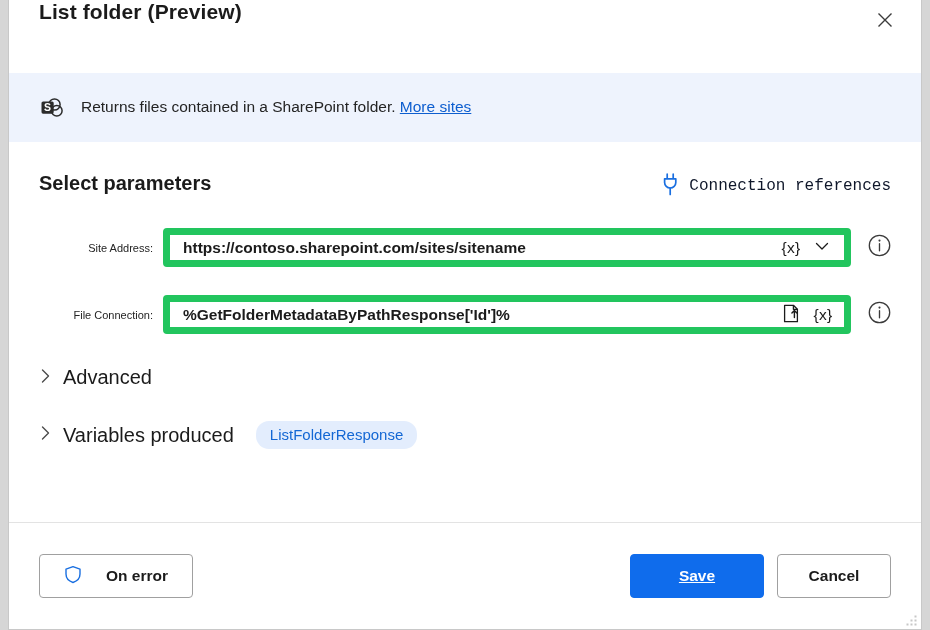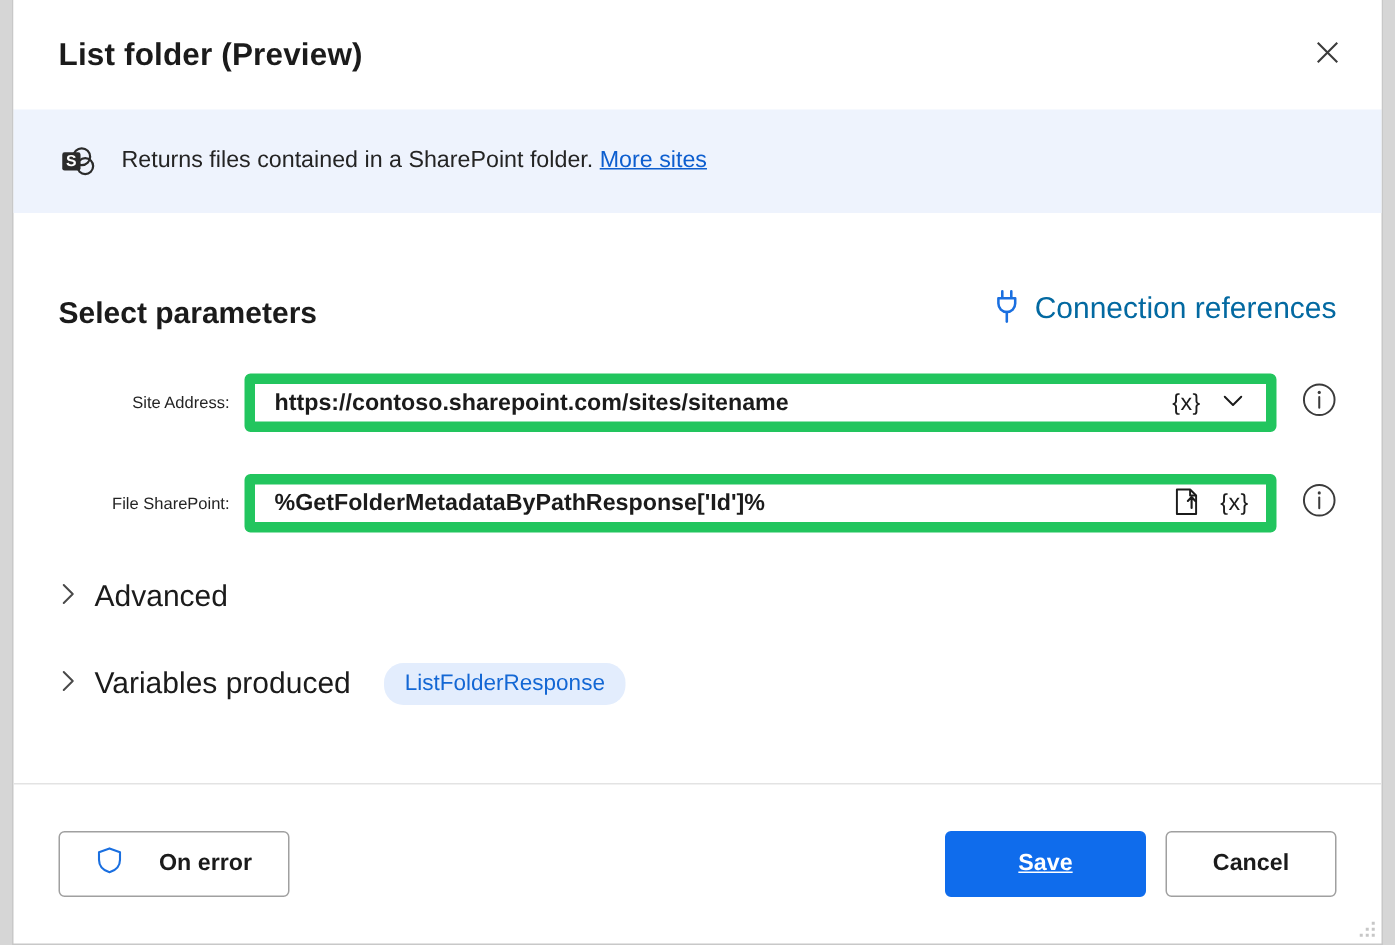--- a/index.html
+++ b/index.html
@@ -21,21 +21,21 @@
     border-top: none;
     display: flex;
     flex-direction: column;
   }
 
   
   .titlebar {
     height: 73px;
     flex: 0 0 73px;
     display: flex;
-    align-items: center;
+    align-items: flex-start;
     padding: 0 14px 0 30px;
     background: #ffffff;
   }
   .title-text {
     font-size: 21px;
     font-weight: 600;
     color: #1b1b1b;
     letter-spacing: 0.1px;
     flex: 1 1 auto;
   }
@@ -71,39 +71,40 @@
   
   .body {
     flex: 1 1 auto;
     padding: 0 30px;
     position: relative;
     overflow: hidden;
   }
 
   .section-head {
     display: flex;
-    align-items: flex-end;
-    margin-top: 50px;
+    align-items: flex-start;
+    margin-top: 30px;
     margin-bottom: 0;
   }
   .section-title {
     font-size: 20px;
     font-weight: 600;
     color: #1b1b1b;
     flex: 1 1 auto;
   }
   .conn-ref {
     display: flex;
     align-items: center;
     gap: 9px;
     cursor: pointer;
   }
   .conn-ref-label {
-    font-size: 20px;
-    color: #0369a1;
+    font-size: 16px;
+    color: #0f172a;
+    font-family: Liberation Mono, monospace;
   }
 
   
   .field-row {
     display: flex;
     align-items: center;
     margin-top: 28px;
   }
   .field-label {
     width: 124px;
@@ -302,21 +303,21 @@
           <svg width="23" height="23" viewBox="0 0 23 23" aria-hidden="true">
             <circle cx="11.5" cy="11.5" r="10.2" fill="none" stroke="#3b3b3b" stroke-width="1.3"></circle>
             <circle cx="11.5" cy="6.6" r="1.05" fill="#3b3b3b"></circle>
             <path d="M11.5 9.7 V16.8" stroke="#3b3b3b" stroke-width="1.35" stroke-linecap="round"></path>
           </svg>
         </span>
       </div>
     </div>
 
     <div class="field-row">
-      <div class="field-label">File SharePoint:</div>
+      <div class="field-label">File Connection:</div>
       <div class="field-ctrl">
         <span class="field-value">%GetFolderMetadataByPathResponse['Id']%</span>
         <button class="field-btn">
           <span>
             <svg width="21" height="21" viewBox="0 0 21 21" aria-hidden="true">
               <path d="M3.6 2.3 H12.4 L16.4 6.3 V18.7 H3.6 Z" fill="none" stroke="#1b1b1b" stroke-width="1.3" stroke-linejoin="round"></path>
               <path d="M12.4 2.3 V6.3 H16.4" fill="none" stroke="#1b1b1b" stroke-width="1.3" stroke-linejoin="round"></path>
               <path d="M13.4 14.6 V7.6 M10.9 10.0 L13.4 7.4 L15.9 10.0" stroke="#1b1b1b" stroke-width="1.4" fill="none" stroke-linecap="round" stroke-linejoin="round"></path>
             </svg>
           </span>

